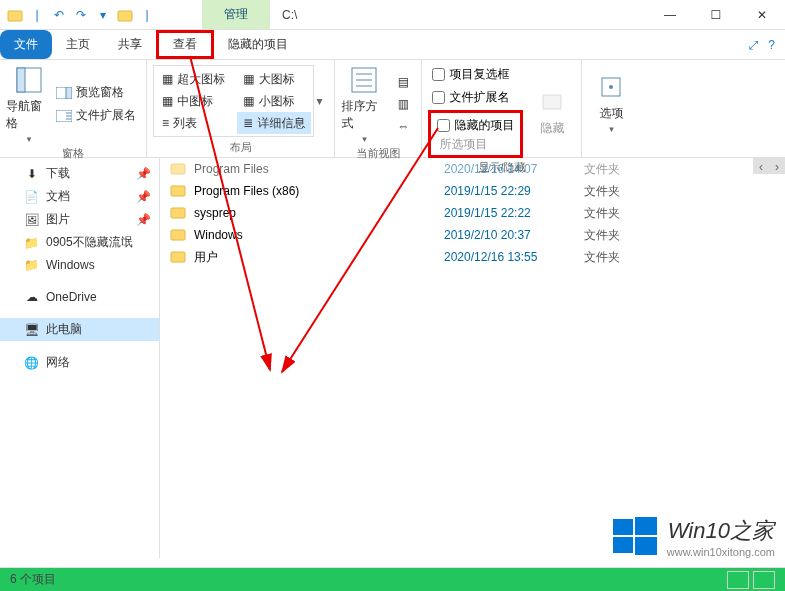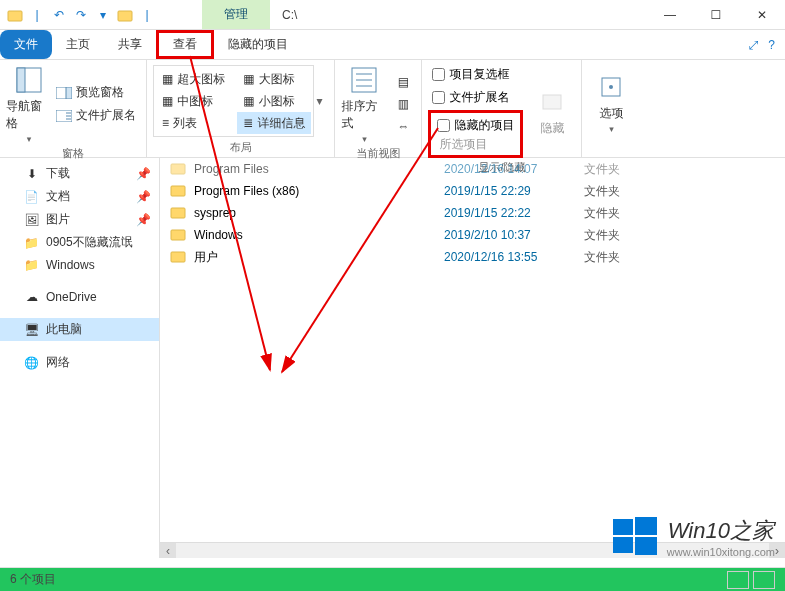--- a/index.html
+++ b/index.html
@@ -30,21 +30,21 @@
 .layout-item { display: flex; align-items: center; gap: 4px; padding: 0 6px; color: #333; }
 .layout-item.selected { background: #cce8ff; }
 .chk-row { display: flex; align-items: center; gap: 4px; padding: 2px 4px; }
 .chk-row input { width: 13px; height: 13px; }
 .hlbox { border: 3px solid #e60000; padding: 2px; }
 .content { display: flex; height: 400px; }
 .sidebar { width: 160px; border-right: 1px solid #e0e0e0; padding: 4px 0; overflow: hidden; }
 .sb-item { display: flex; align-items: center; gap: 6px; padding: 3px 8px 3px 24px; color: #333; }
 .sb-item.selected { background: #cce8ff; }
 .sb-item .fic { width: 16px; height: 16px; display: flex; align-items: center; justify-content: center; }
-.filelist { flex: 1; display: flex; flex-direction: column; position: relative; gap: 28px; }
+.filelist { flex: 1; display: flex; flex-direction: row; position: relative; gap: 28px; }
 .filelist .rows { flex: 1; overflow: hidden; }
 .frow { display: flex; align-items: center; height: 22px; padding-left: 10px; }
 .frow .fic { width: 18px; height: 18px; margin-right: 6px; }
 .frow .fname { width: 250px; }
 .frow .fdate { width: 140px; color: #0369a1; }
 .frow .ftype { width: 80px; color: #555; }
 .statusbar { position: absolute; bottom: 0; left: 0; right: 0; height: 24px; border-top: 1px solid #e0e0e0; display: flex; align-items: center; padding: 0 10px; background: #22c55e; color: #444; }
 .statusbar .sb-icons { margin-left: auto; display: flex; gap: 4px; }
 .statusbar .sb-icons div { width: 22px; height: 18px; border: 1px solid #ccc; }
 .scroll-h { height: 16px; background: #f0f0f0; border-top: 1px solid #ddd; display: flex; }
@@ -317,21 +317,21 @@
           </svg>
           <span class="fname">sysprep</span>
           <span class="fdate">2019/1/15 22:22</span>
           <span class="ftype">文件夹</span>
         </div>
         <div class="frow">
           <svg class="fic">
             <rect class="folder-ic" x="1" y="4" width="14" height="10" rx="1"></rect>
           </svg>
           <span class="fname">Windows</span>
-          <span class="fdate">2019/2/10 10:37</span>
+          <span class="fdate">2019/2/10 20:37</span>
           <span class="ftype">文件夹</span>
         </div>
         <div class="frow">
           <svg class="fic">
             <rect class="folder-ic" x="1" y="4" width="14" height="10" rx="1"></rect>
           </svg>
           <span class="fname">用户</span>
           <span class="fdate">2020/12/16 13:55</span>
           <span class="ftype">文件夹</span>
         </div>

